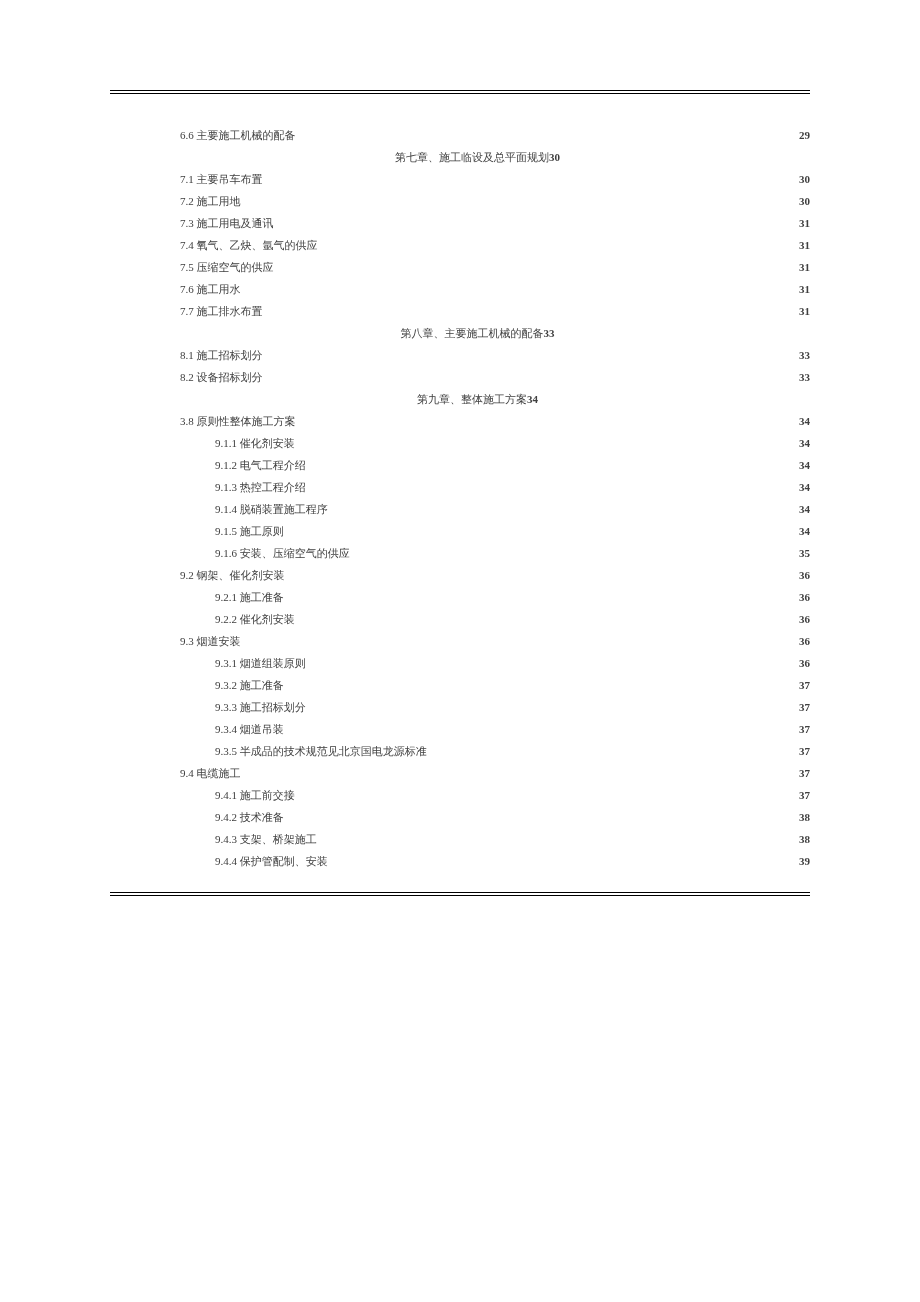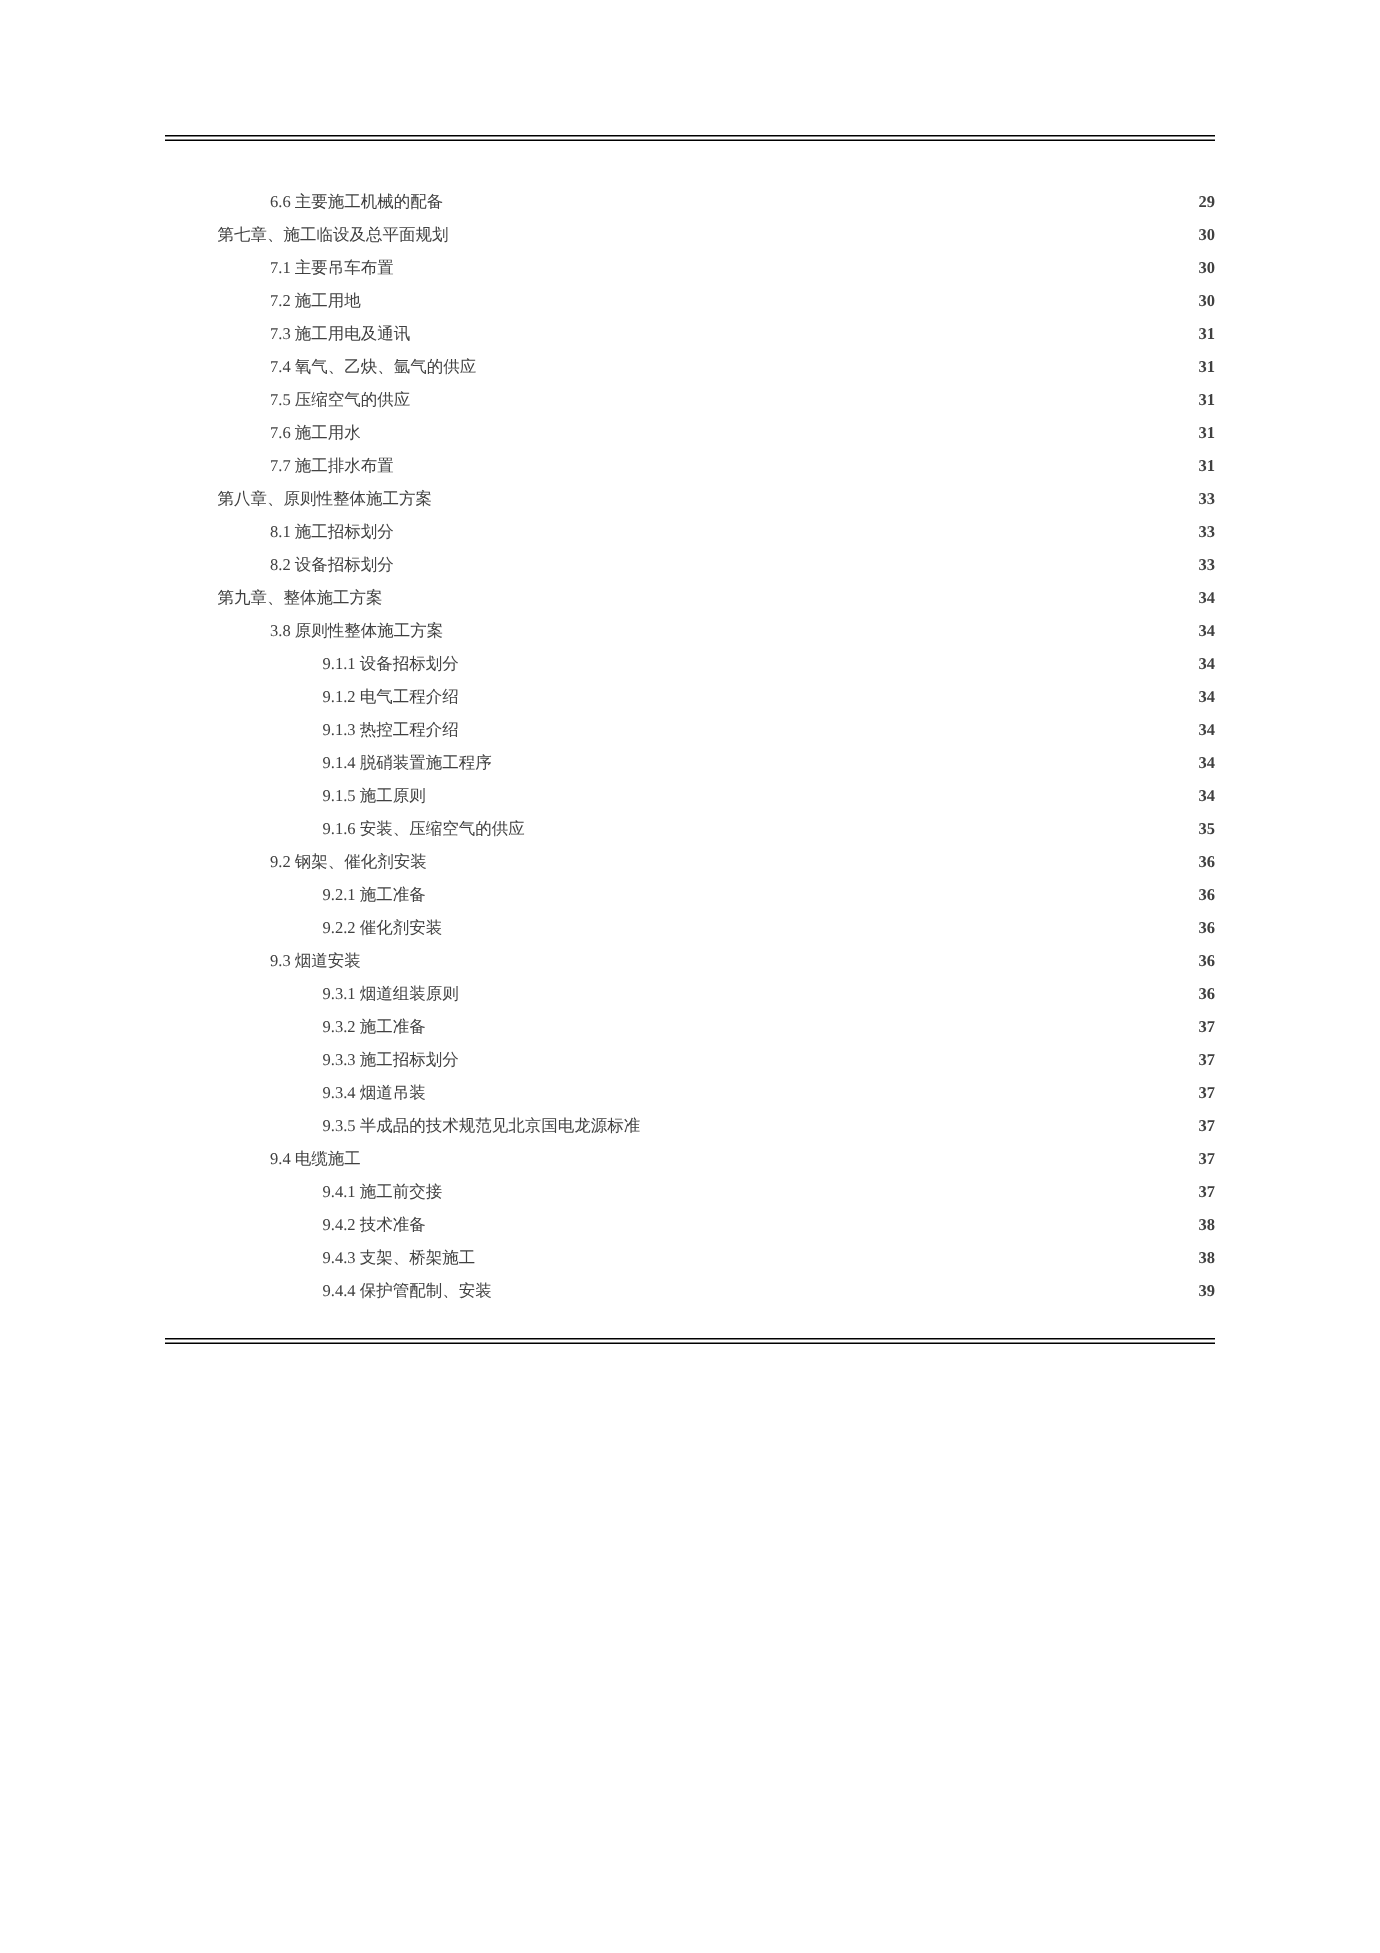--- a/index.html
+++ b/index.html
@@ -34,21 +34,21 @@
       color: #404040;
     }
     .toc-item .label {
       white-space: nowrap;
     }
     .toc-item .page {
       white-space: nowrap;
       font-family: "SimSun", "宋体", serif;
       font-weight: bold;
     }
-    .indent-1 { padding-left: 35px; }
+    .indent-1 { padding-left: 35px; justify-content: center; }
     .indent-2 { padding-left: 70px; }
     .indent-3 { padding-left: 105px; }
   </style>
 </head>
 <body>
 
 <div class="top-border"></div>
 
 <ul class="toc-list" id="toc-container">
     <li class="toc-item indent-2">
@@ -81,41 +81,41 @@
     </li>
     <li class="toc-item indent-2">
       <span class="label">7.6 施工用水</span>
       <span class="page">31</span>
     </li>
     <li class="toc-item indent-2">
       <span class="label">7.7 施工排水布置</span>
       <span class="page">31</span>
     </li>
     <li class="toc-item indent-1">
-      <span class="label">第八章、原则性整体施工方案</span>
+      <span class="label">第八章、主要施工机械的配备</span>
       <span class="page">33</span>
     </li>
     <li class="toc-item indent-2">
       <span class="label">8.1 施工招标划分</span>
       <span class="page">33</span>
     </li>
     <li class="toc-item indent-2">
       <span class="label">8.2 设备招标划分</span>
       <span class="page">33</span>
     </li>
     <li class="toc-item indent-1">
       <span class="label">第九章、整体施工方案</span>
       <span class="page">34</span>
     </li>
     <li class="toc-item indent-2">
       <span class="label">3.8 原则性整体施工方案</span>
       <span class="page">34</span>
     </li>
     <li class="toc-item indent-3">
-      <span class="label">9.1.1 设备招标划分</span>
+      <span class="label">9.1.1 催化剂安装</span>
       <span class="page">34</span>
     </li>
     <li class="toc-item indent-3">
       <span class="label">9.1.2 电气工程介绍</span>
       <span class="page">34</span>
     </li>
     <li class="toc-item indent-3">
       <span class="label">9.1.3 热控工程介绍</span>
       <span class="page">34</span>
     </li>

